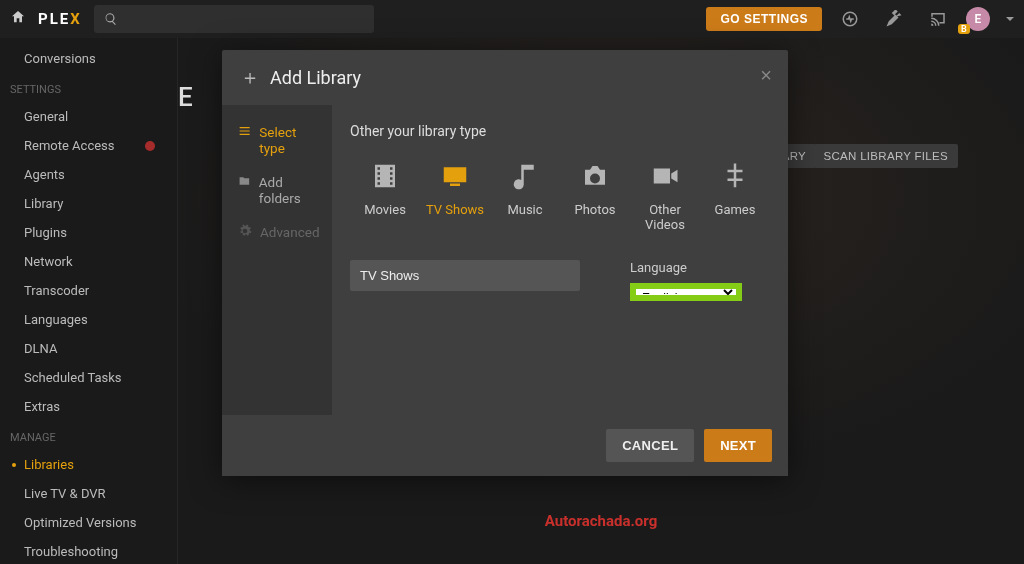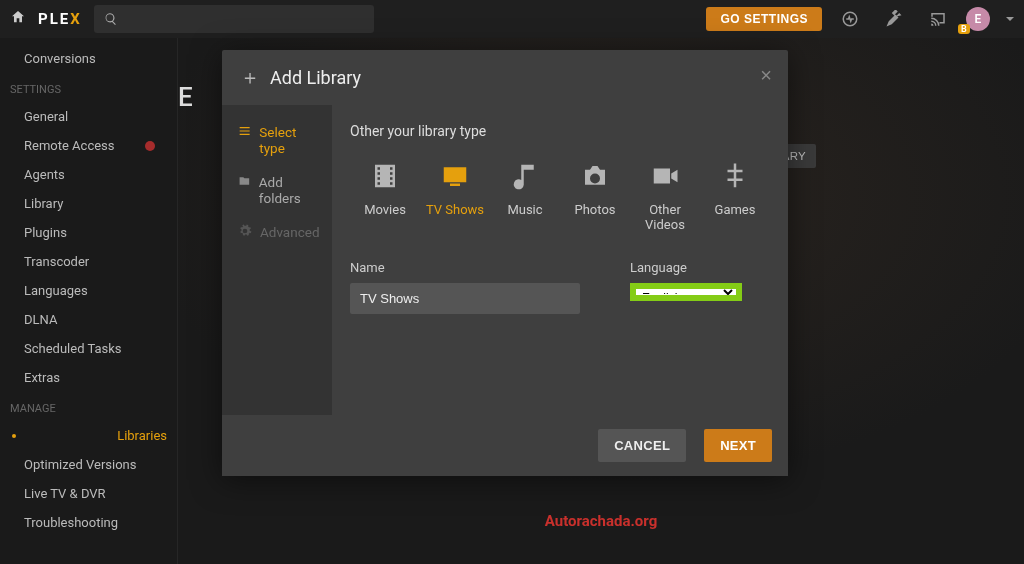--- a/index.html
+++ b/index.html
@@ -86,21 +86,20 @@
     padding: 10px 10px 6px;
   }
   .sb-item {
     padding: 7px 10px 7px 24px;
     color: #bbb;
     position: relative;
     cursor: pointer;
   }
   .sb-item.active {
     color: #e5a00d;
-    text-align: right;
   }
   .sb-item.active::before {
     content:""; position:absolute; left:12px; top:50%; transform:translateY(-50%);
     width:4px;height:4px;border-radius:50%;background:#e5a00d;
   }
   .sb-item .dot-warn {
     position:absolute; right:22px; top:50%; transform:translateY(-50%);
     width:10px;height:10px;border-radius:50%;background:#a62c2c;
   }
 
@@ -205,21 +204,21 @@
     outline:none;
   }
   select.lang-select {
     width: 112px;
     font-size:12px;
     background:#fff; border:6px solid #84cc16;
     padding:1px 2px;
     height:18px;
   }
   .modal-footer {
-    display:flex; justify-content:flex-end; gap:18px;
+    display:flex; justify-content:flex-end; gap:10px;
     padding: 14px 16px;
     background:#3f3f3f;
   }
   .btn {
     font-size: 13px; font-weight:600;
     padding: 9px 16px;
     border:none; border-radius:2px;
     letter-spacing:0.3px;
     cursor:pointer;
   }
@@ -273,36 +272,38 @@
     <div class="sb-item">Conversions</div>
     <div class="sb-heading">SETTINGS</div>
     <div class="sb-item">General</div>
     <div class="sb-item">
       <span>Remote Access</span>
       <span class="dot-warn"></span>
     </div>
     <div class="sb-item">Agents</div>
     <div class="sb-item">Library</div>
     <div class="sb-item">Plugins</div>
+    <div class="sb-item">Network</div>
     <div class="sb-item">Transcoder</div>
     <div class="sb-item">Languages</div>
     <div class="sb-item">DLNA</div>
     <div class="sb-item">Scheduled Tasks</div>
     <div class="sb-item">Extras</div>
     <div class="sb-heading">MANAGE</div>
     <div class="sb-item active">Libraries</div>
+    <div class="sb-item">Live TV &amp; DVR</div>
     <div class="sb-item">Optimized Versions</div>
-    <div class="sb-item">Live TV &amp; DVR</div>
     <div class="sb-item">Troubleshooting</div>
 
   </div>
 
   <div class="content">
     <div class="bg-title">E</div>
     <button class="tag-btn a">LIBRARY</button>
+    <button class="tag-btn b">SCAN LIBRARY FILES</button>
     <div class="watermark">Autorachada.org</div>
   </div>
 </div>
 
 <div class="modal">
   <div class="modal-header">
     <span class="plus">＋</span>
     <span>Add Library</span>
     <button class="modal-close">×</button>
   </div>
@@ -362,21 +363,20 @@
         </div>
         <div class="type-item">
           <svg viewBox="0 0 24 24">
               <path d="M11 2h2v5h5v2h-5v5h5v2h-5v5h-2v-5H6v-2h5v-5H6V7h5z"></path>
             </svg>
           <div>Games</div>
         </div>
       </div>
       <div class="form-row">
         <div class="form-col">
-          <div class="form-label">Name</div>
           <input class="text-input" type="text" value="TV Shows" style="">
         </div>
         <div class="form-col lang">
           <div class="form-label">Language</div>
           <select class="lang-select">
             <option>English</option>
           </select>
         </div>
       </div>
     </div>

